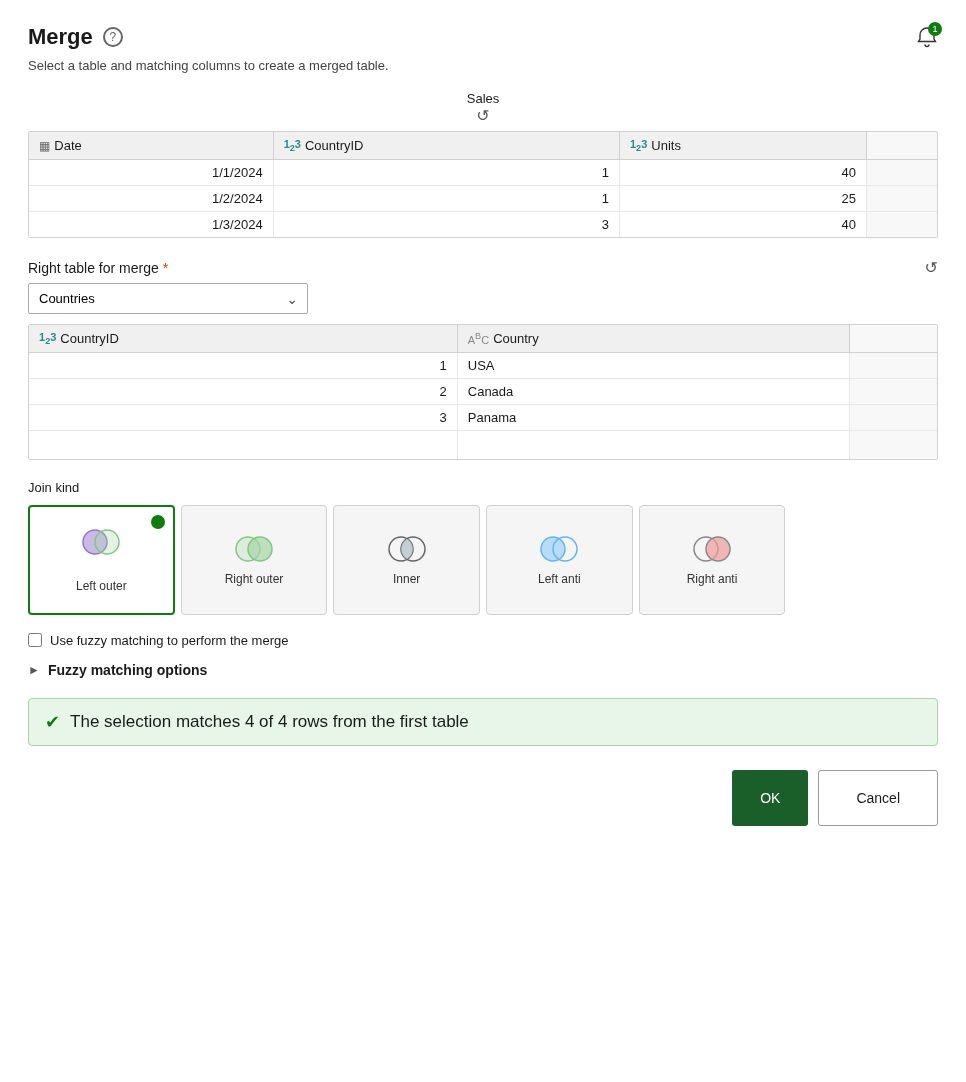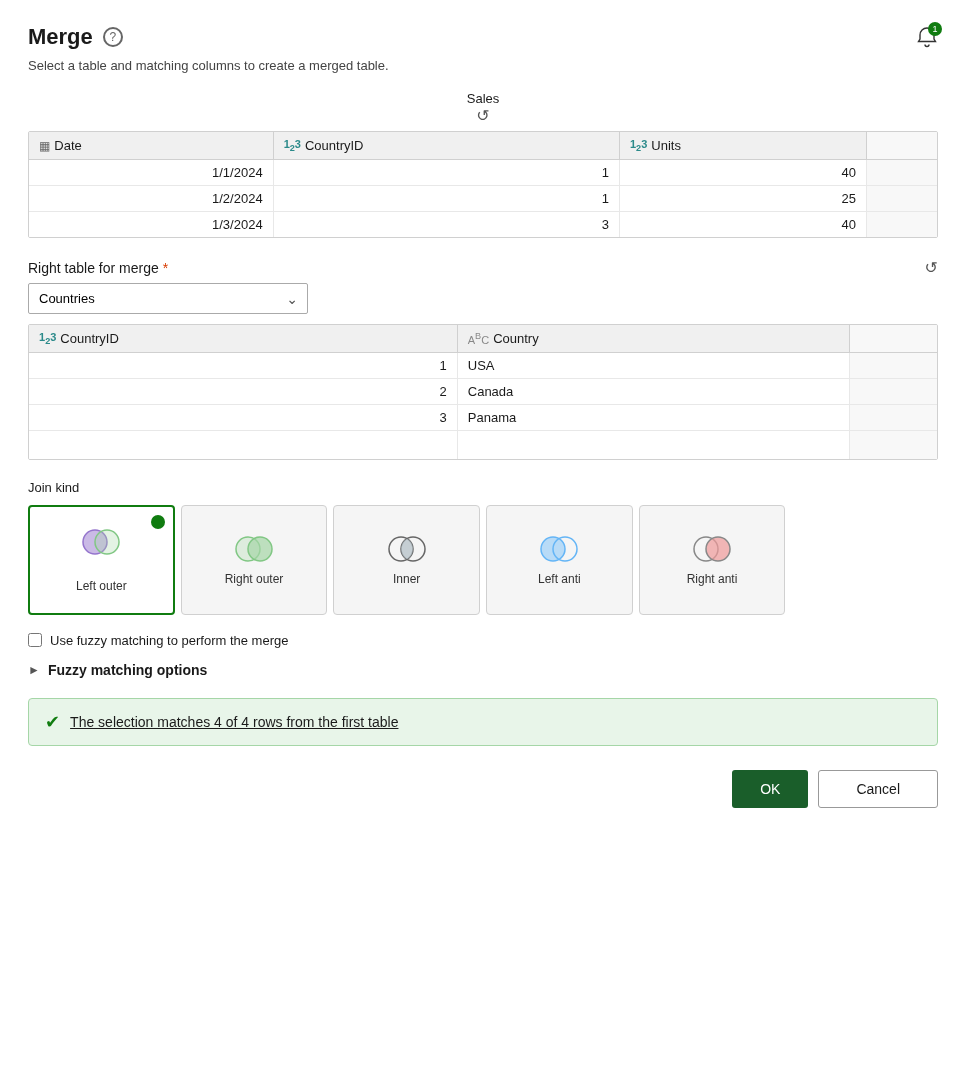--- a/index.html
+++ b/index.html
@@ -253,36 +253,35 @@
       display: flex;
       align-items: center;
       gap: 10px;
       margin-bottom: 24px;
     }
     .status-icon {
       color: #107c10;
       font-size: 18px;
     }
     .status-text {
-      font-size: 14px;
+      font-size: 17px;
       color: #1a1a1a;
-      text-decoration: underline;
     }
 
     
     .button-row {
       display: flex;
       justify-content: flex-end;
       gap: 10px;
     }
     .btn-ok {
       background: #1a5e2a;
       color: #fff;
       border: none;
-      padding: 2px 28px;
+      padding: 20px 28px;
       font-size: 14px;
       border-radius: 3px;
       cursor: pointer;
       font-weight: 500;
       text-align: center;
     }
     .btn-cancel {
       background: #fff;
       color: #1a1a1a;
       border: 1px solid #999;

